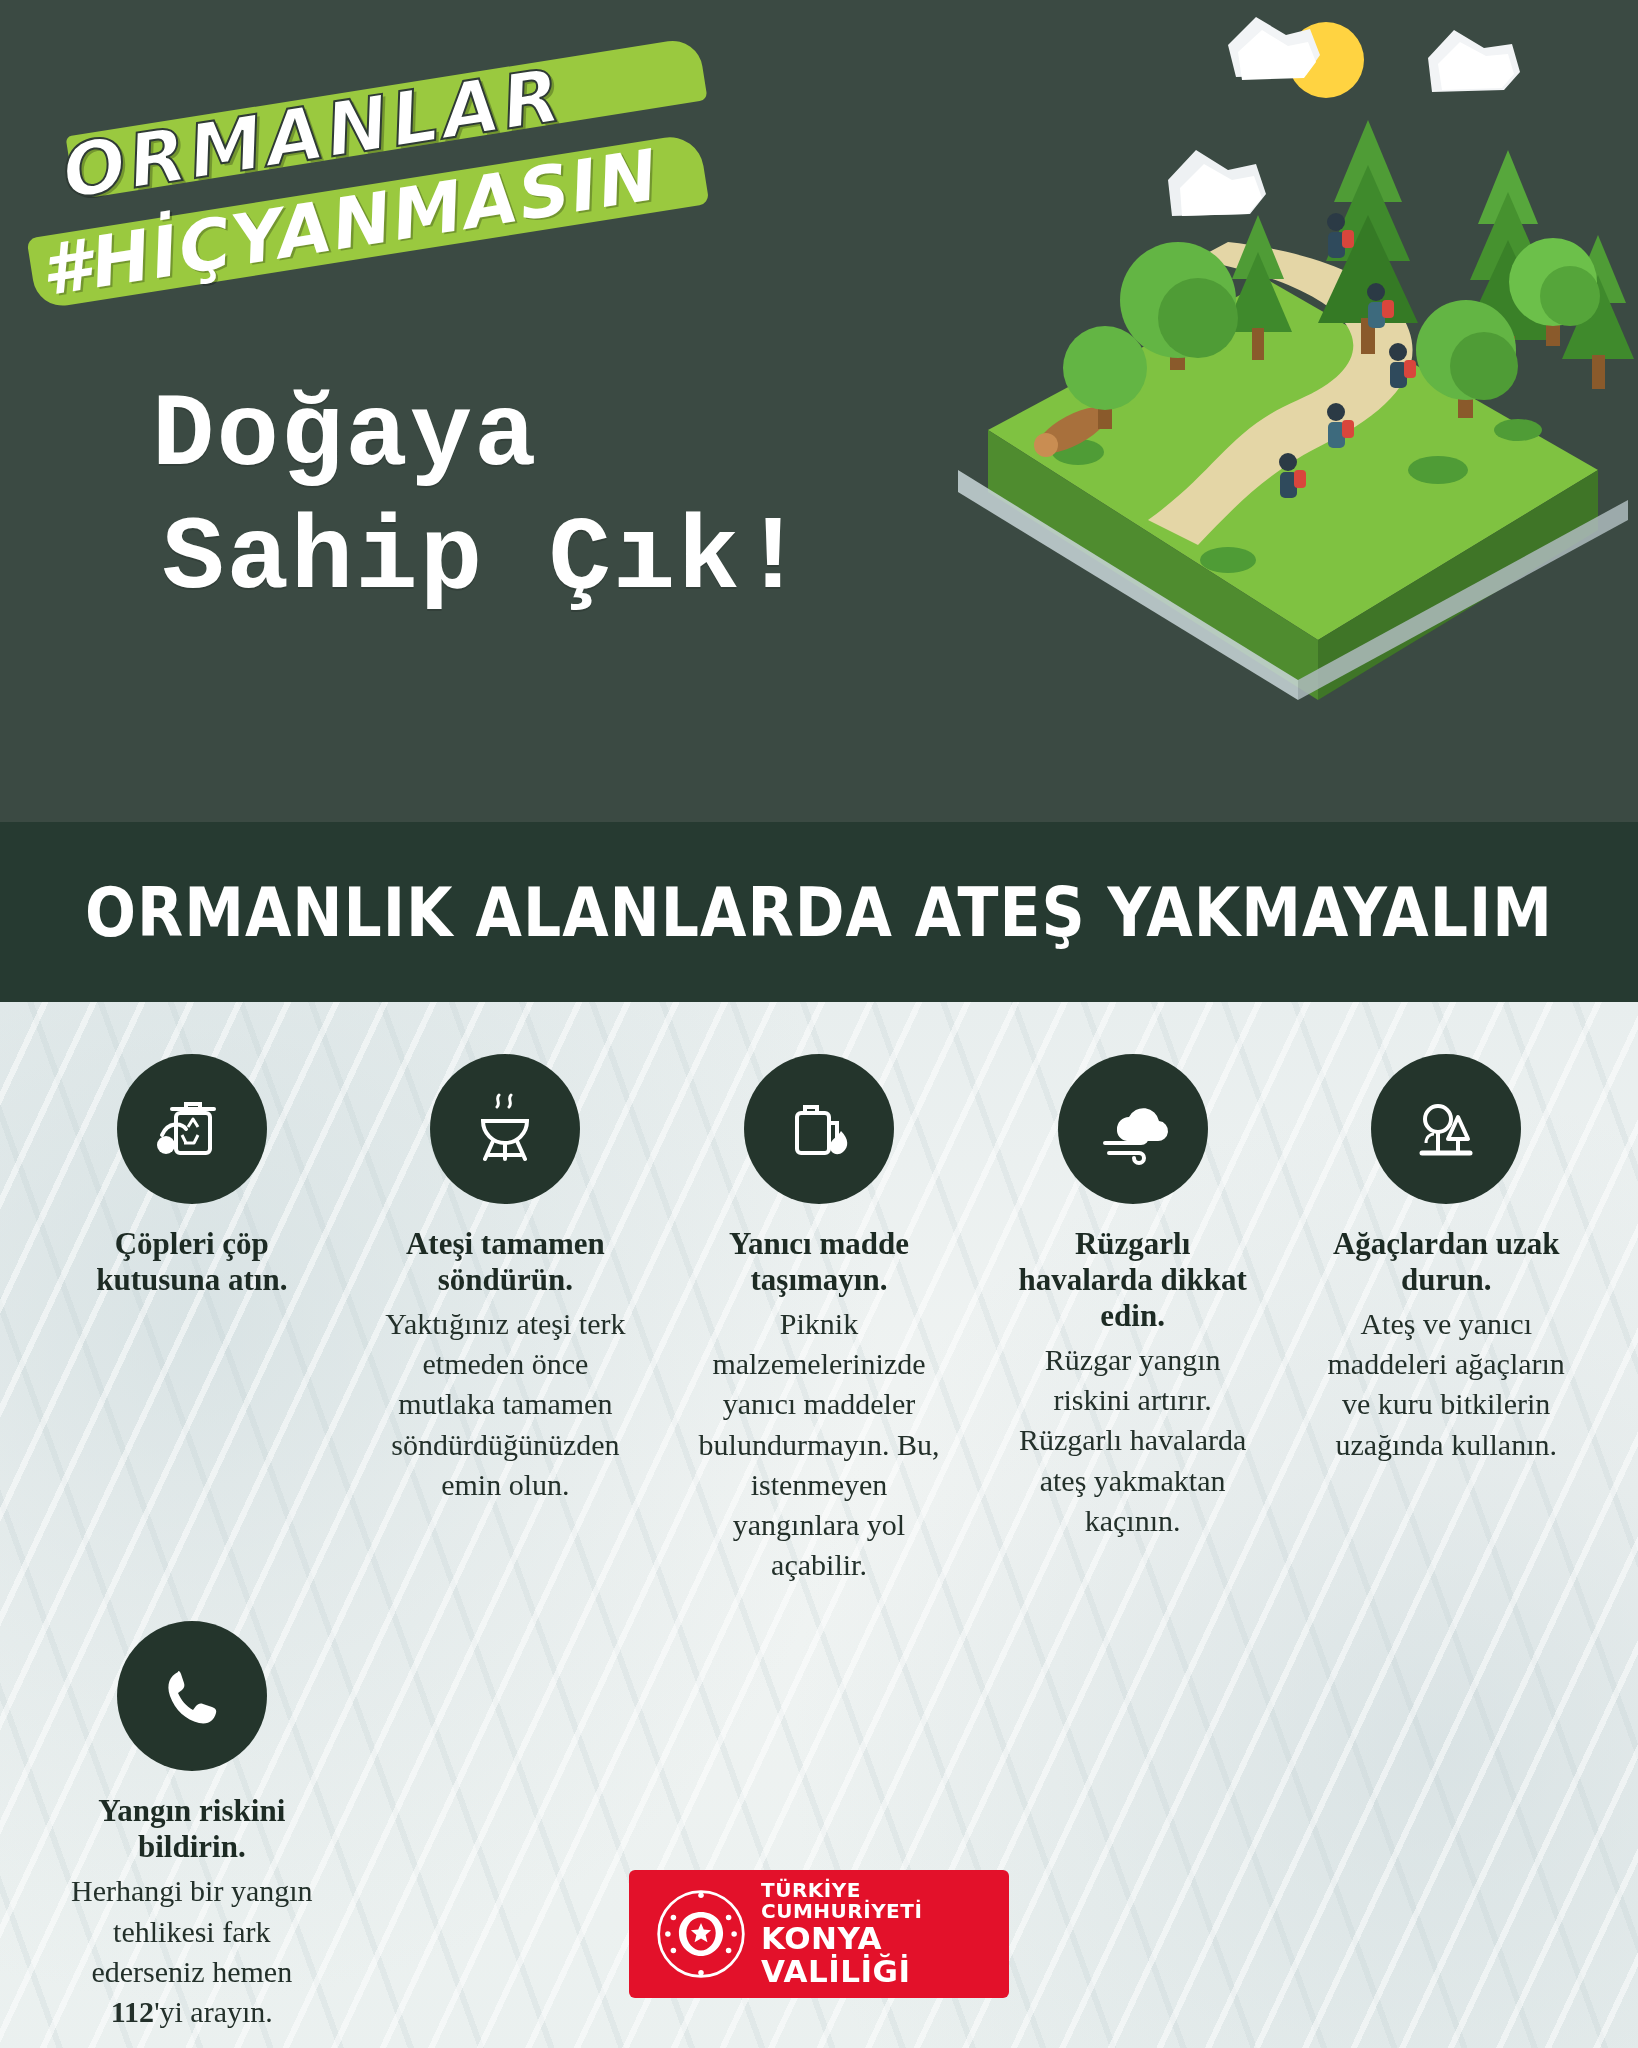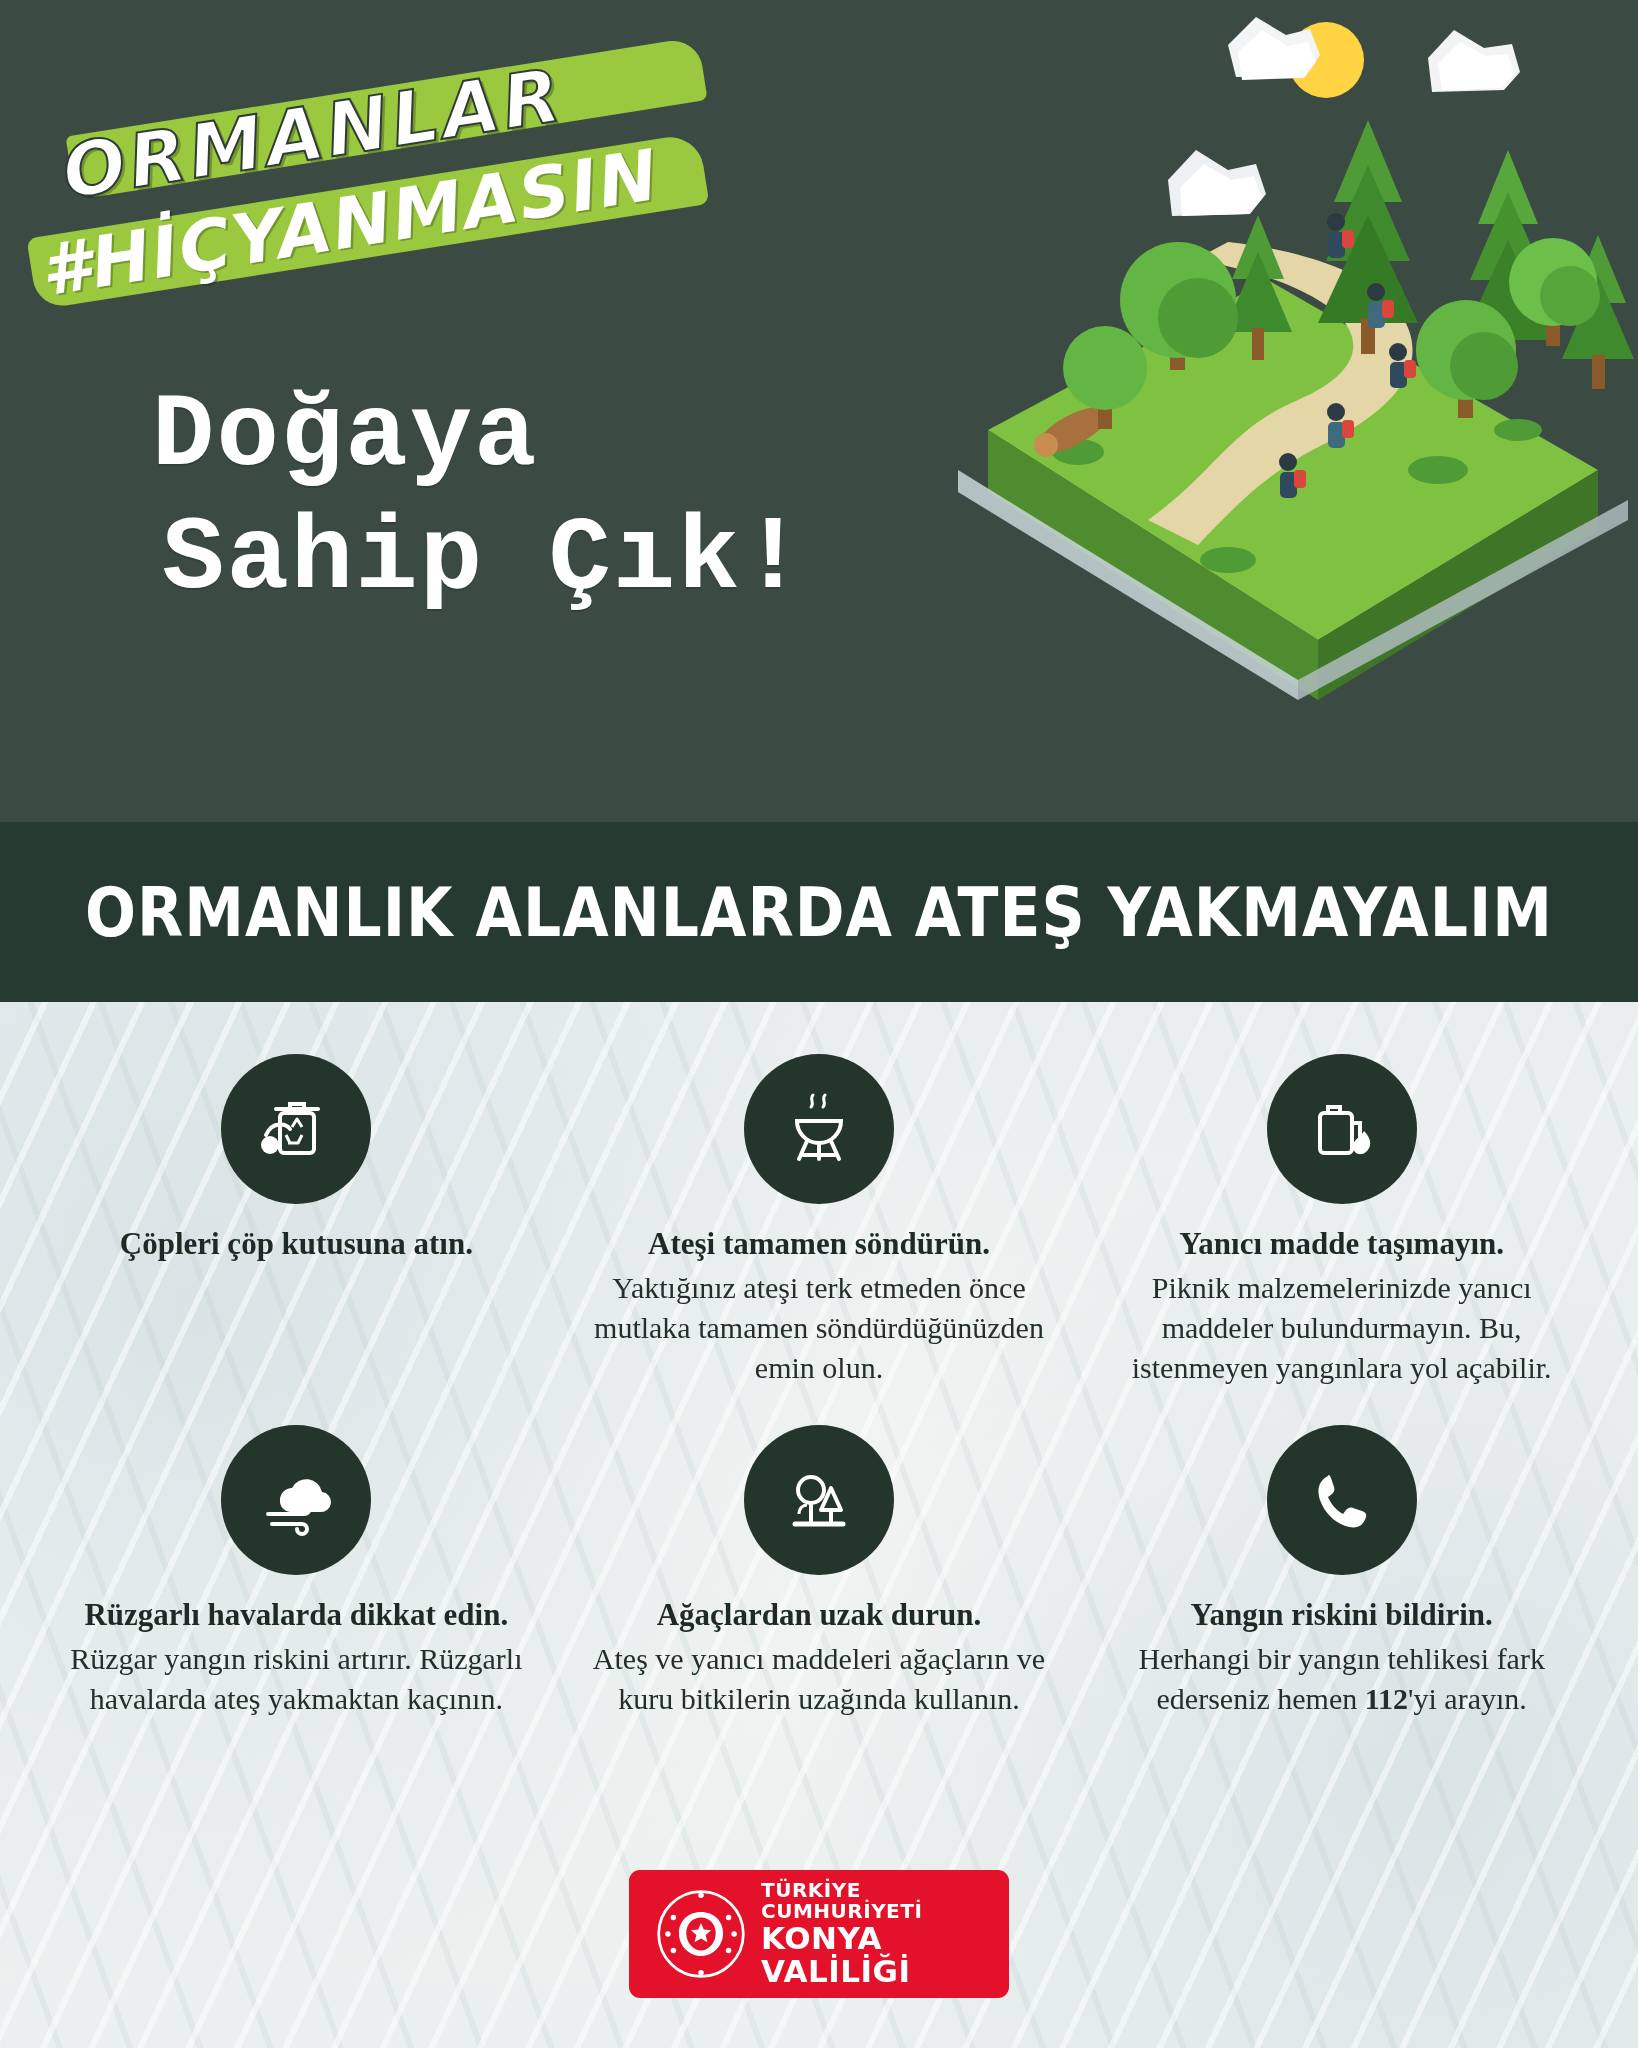--- a/index.html
+++ b/index.html
@@ -142,21 +142,21 @@
     left: 0; top: 0; right: 0; bottom: 0;
     background:
       repeating-linear-gradient(115deg, rgba(255,255,255,0) 0 38px, rgba(255,255,255,.5) 38px 44px),
       repeating-linear-gradient(70deg, rgba(180,197,200,0) 0 60px, rgba(180,197,200,.18) 60px 66px);
     pointer-events: none;
   }
 
   .grid {
     position: relative;
     display: grid;
-    grid-template-columns: repeat(3, 1fr);
+    grid-template-columns: repeat(5, 1fr);
     grid-row-gap: 36px;
     grid-column-gap: 10px;
   }
   .tip { text-align: center; padding: 0 24px; }
   .circle {
     width: 150px; height: 150px;
     margin: 0 auto 22px auto;
     border-radius: 50%;
     background: #24352c;
     display: flex;
@@ -185,21 +185,21 @@
     height: 0;
   }
   .logo {
     position: absolute;
     left: 50%;
     bottom: 70px;
     transform: translateX(-50%);
     width: 380px;
     height: 128px;
     background: #e3112a;
-    border-radius: 11px;
+    border-radius: 6px;
     display: flex;
     align-items: center;
     gap: 14px;
     padding: 0 26px;
   }
   .logo-emblem { width: 92px; height: 92px; flex: none; }
   .logo-text { color: #fff; line-height: 1.05; }
   .logo-top {
     font-family: "DejaVu Sans", sans-serif;
     font-weight: bold;

